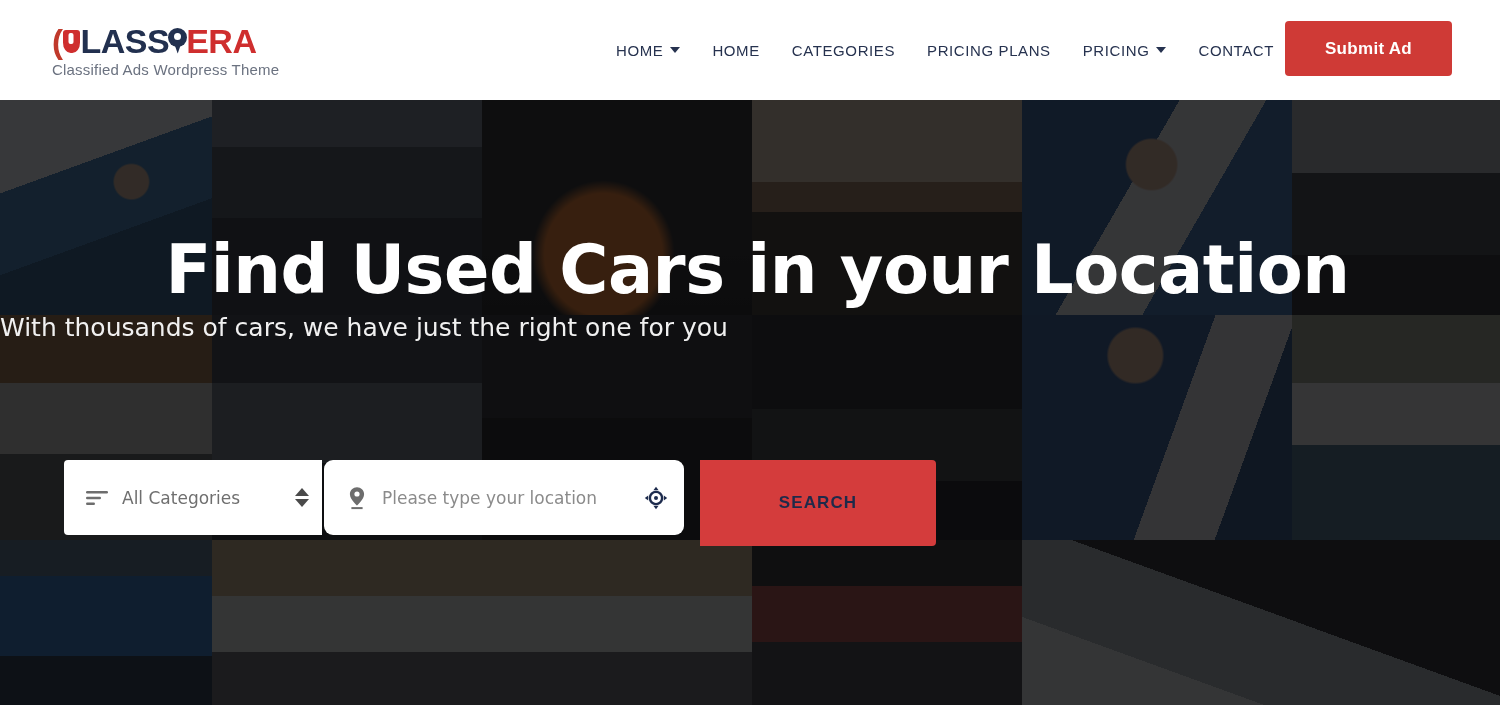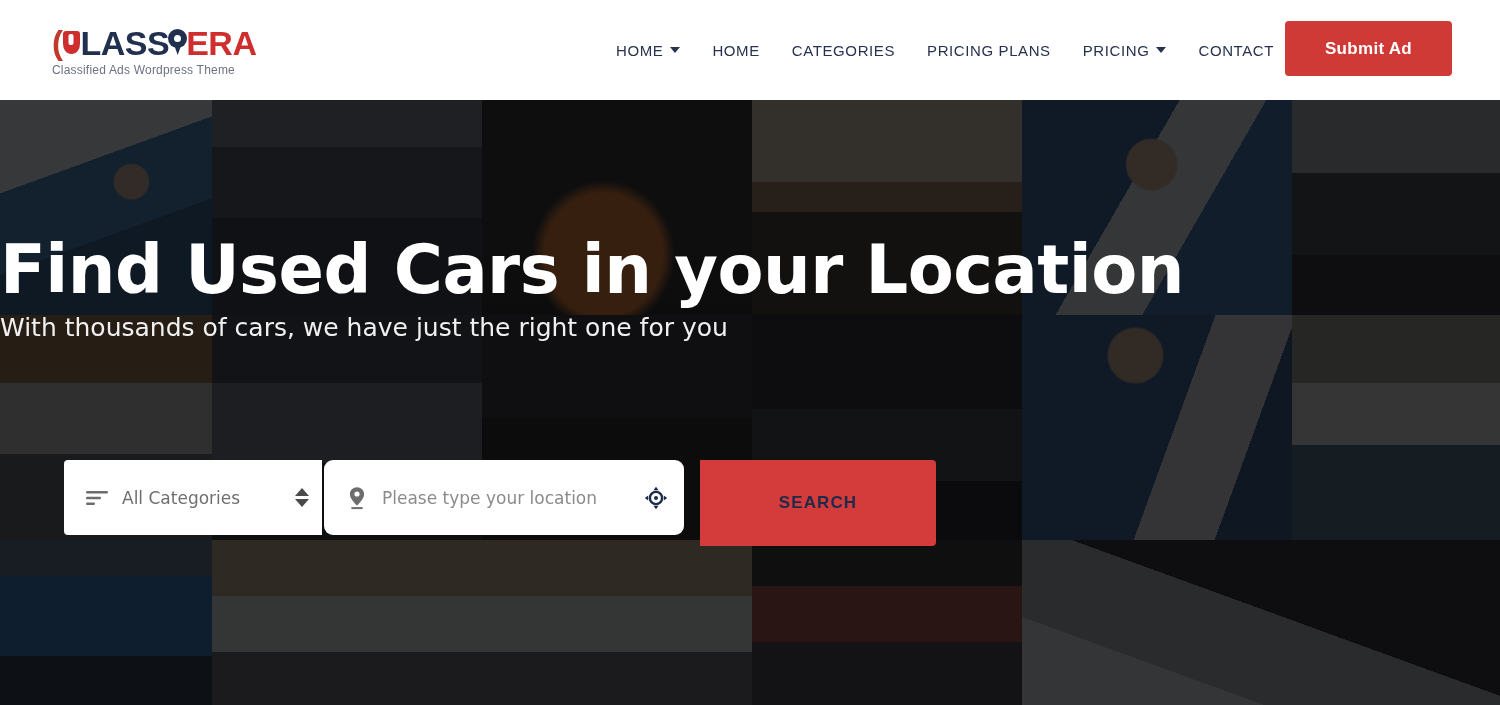--- a/index.html
+++ b/index.html
@@ -48,21 +48,21 @@
   }
   .logo-pin-i .pin-tail{
     position:absolute; left:4.5px; top:12px; width:10px; height:14px;
     background:#22304f; clip-path:polygon(0 0,100% 0,50% 100%);
   }
   .logo-pin-i .pin-dot{
     position:absolute; left:6px; top:5.5px; width:7px; height:7px;
     border-radius:50%; background:#fff; z-index:2;
   }
   .logo-tag{
-    margin-top:3px; font-size:12px; color:#6b7280; letter-spacing:0.2px;
+    margin-top:3px; font-size:15px; color:#6b7280; letter-spacing:0.2px;
     white-space:nowrap;
   }
 
   .nav{
     position:absolute; left:600px; top:0; height:100px;
     display:flex; align-items:center; gap:0px;
   }
   .nav-item{
     color:#26324f; font-size:15px; letter-spacing:0.6px;
     padding:0 16px; display:flex; align-items:center; gap:7px;
@@ -91,23 +91,24 @@
   .tile .img{ position:absolute; inset:0; }
   .hero-overlay{
     position:absolute; inset:0; background:rgba(12,12,14,0.80);
     z-index:5;
   }
   .hero-content{
     position:absolute; inset:0; z-index:10;
   }
   .hero-title{
     position:absolute; top:134px; left:0; width:1500px;
-    color:#fff; font-size:67px; font-weight:bold;
+    text-align:center; color:#fff; font-size:67px; font-weight:bold;
     letter-spacing:-0.5px; line-height:1.1;
     font-family:"DejaVu Sans", sans-serif;
+    padding-left:15px;
   }
   .hero-sub{
     position:absolute; top:213px; left:0; width:1500px;
     text-align:left; color:#f0f0f0; font-size:25px; font-weight:400;
     font-family:"DejaVu Sans", sans-serif;
   }
 
   
   .searchbar{
     position:absolute; top:360px; left:64px; width:1370px; height:75px;

